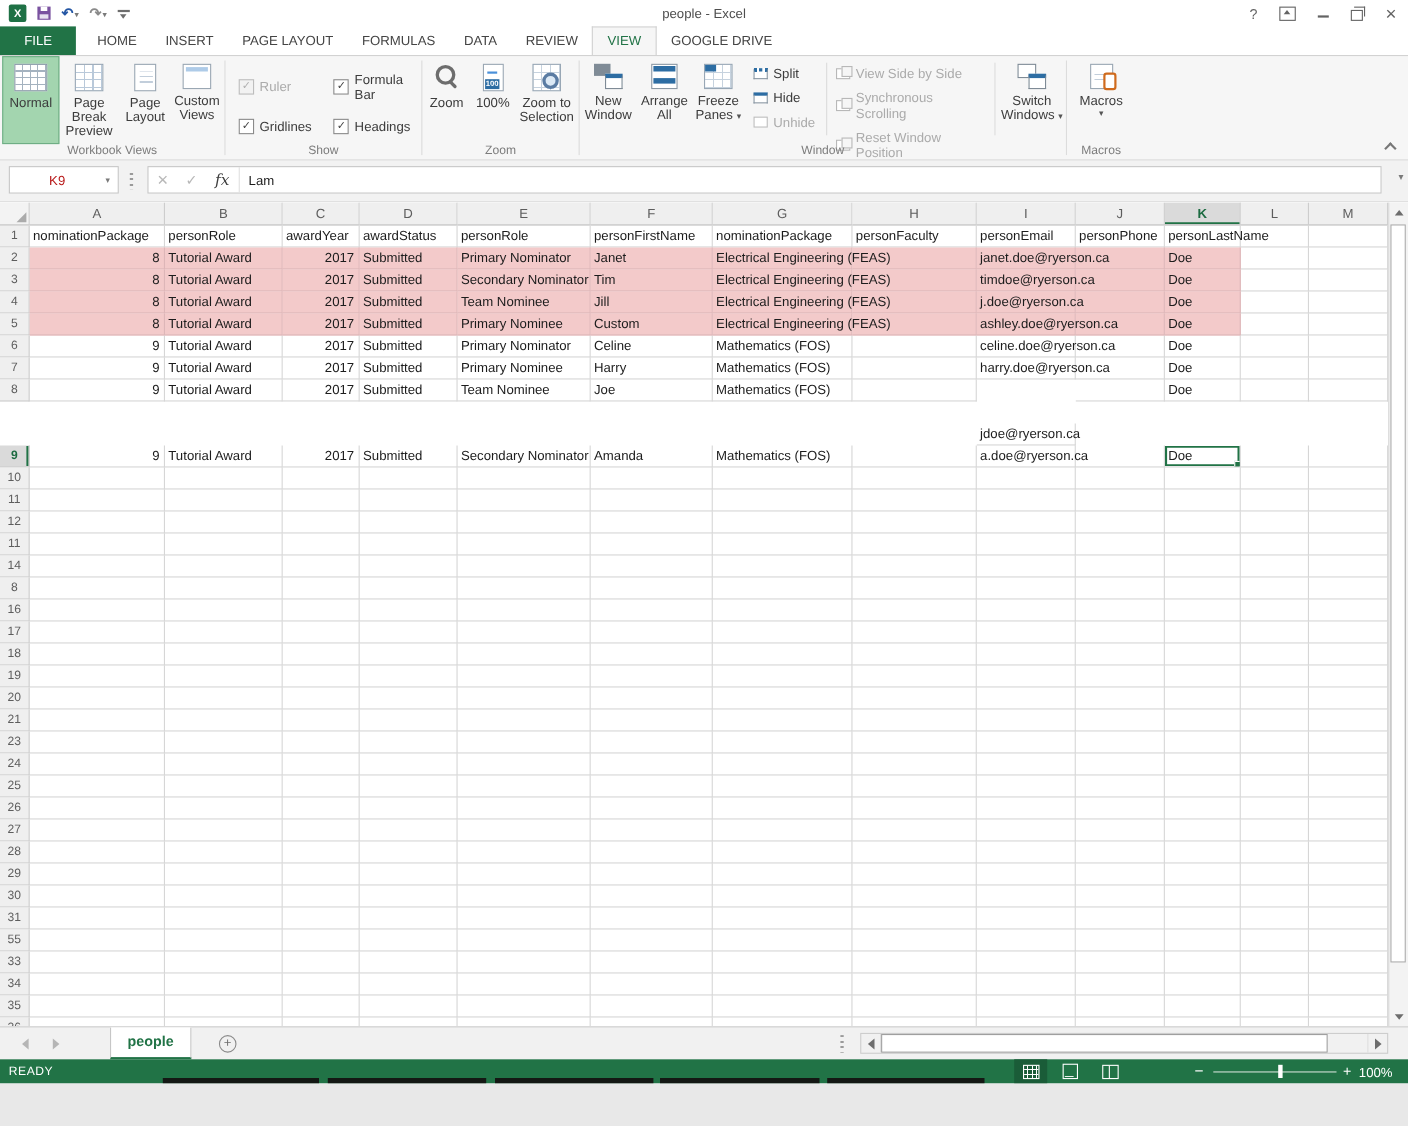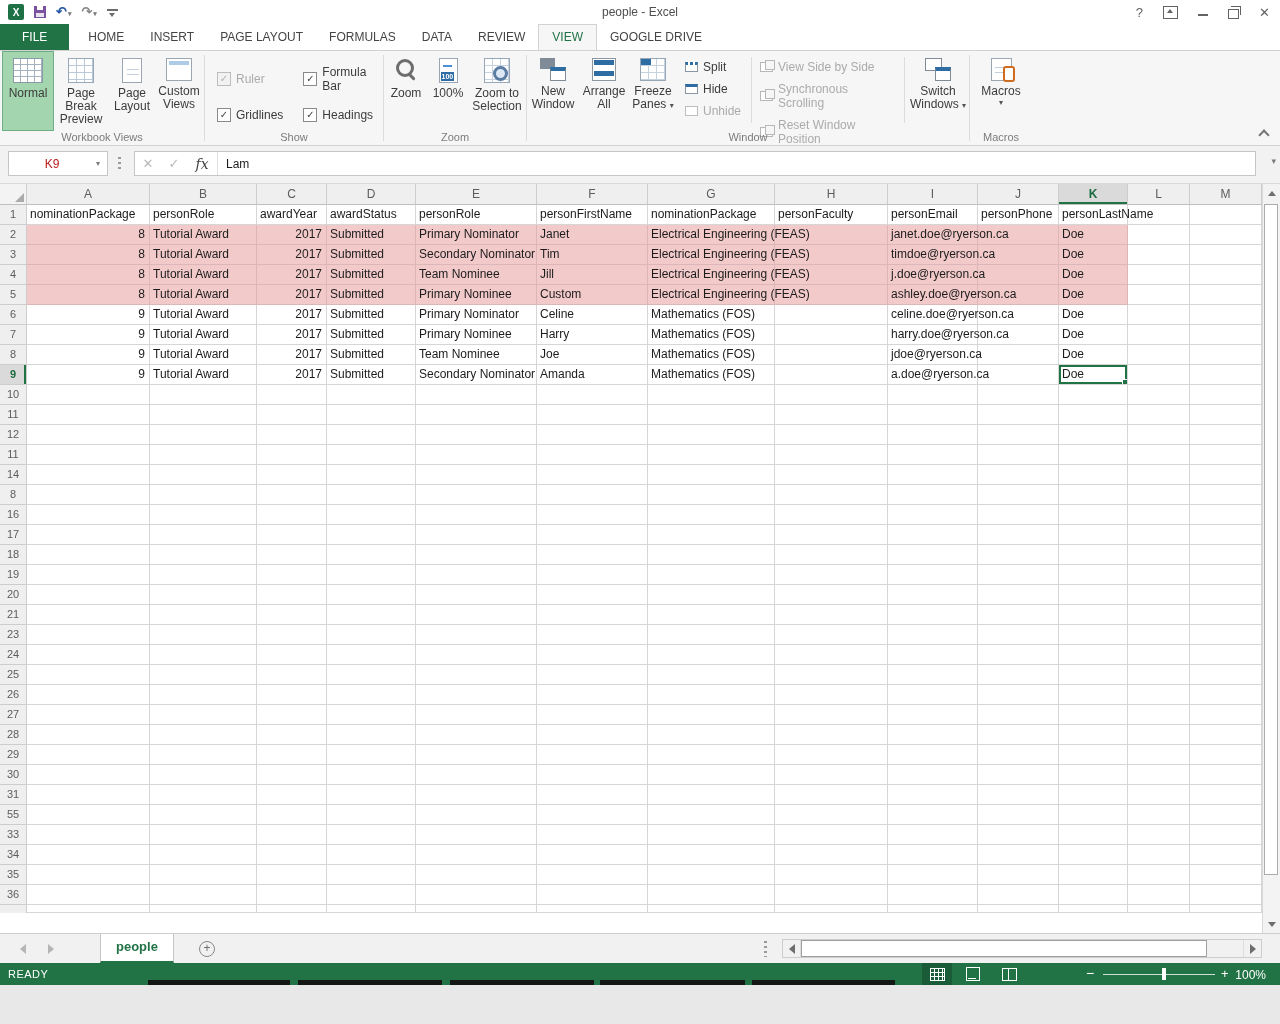--- a/index.html
+++ b/index.html
@@ -497,21 +497,21 @@
         <div class="g-row">
           <div class="g-rowhdr">8</div>
           <div class="g-cell num" style="width: 123px;"><span>9</span></div>
           <div class="g-cell" style="width: 107px;"><span>Tutorial Award</span></div>
           <div class="g-cell num" style="width: 70px;"><span>2017</span></div>
           <div class="g-cell" style="width: 89px;"><span>Submitted</span></div>
           <div class="g-cell" style="width: 121px;"><span>Team Nominee</span></div>
           <div class="g-cell" style="width: 111px;"><span>Joe</span></div>
           <div class="g-cell spill" style="width: 127px;"><span>Mathematics (FOS)</span></div>
           <div class="g-cell" style="width: 113px;"></div>
-          <div class="g-cell spill" style="width: 90px;"><span>jdoe@ryerson.ca</span></div>
+          <div class="g-cell spill" style="width: 90px; margin-top: 40px;"><span>jdoe@ryerson.ca</span></div>
           <div class="g-cell" style="width: 81px;"></div>
           <div class="g-cell" style="width: 69px;"><span>Doe</span></div>
           <div class="g-cell" style="width: 62px;"></div>
           <div class="g-cell" style="width: 72px;"></div>
         </div>
         <div class="g-row">
           <div class="g-rowhdr selrow">9</div>
           <div class="g-cell num" style="width: 123px;"><span>9</span></div>
           <div class="g-cell" style="width: 107px;"><span>Tutorial Award</span></div>
           <div class="g-cell num" style="width: 70px;"><span>2017</span></div>

